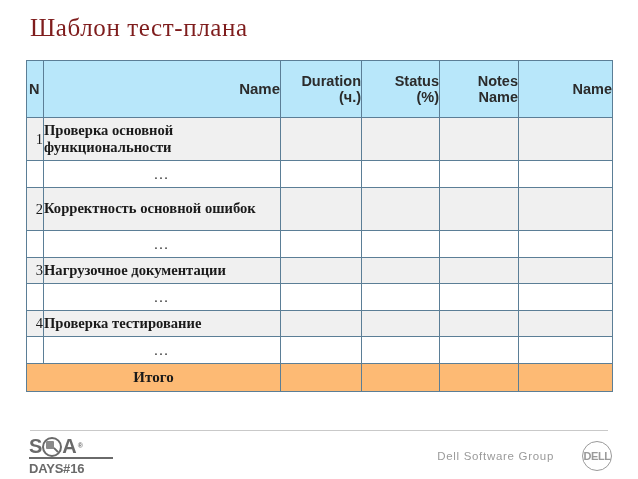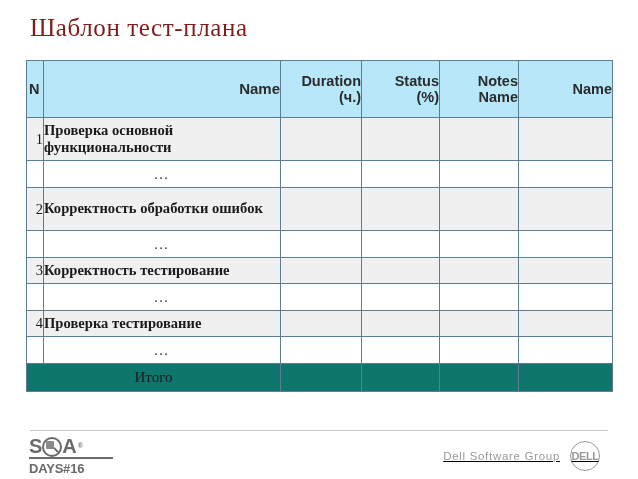--- a/index.html
+++ b/index.html
@@ -73,21 +73,21 @@
   thead th.h-name { font-size: 15px; }
 
   
   tbody td {
     font-family: "Liberation Serif", serif;
     font-size: 14.6px;
     color: #1a1a1a;
   }
   tr.data-row td { background: #f0f0f0; }
   tr.dots-row td { background: #ffffff; }
-  tr.total-row td { background: #0f766e; }
+  tr.total-row td { background: #fdba74; font-weight: bold; }
 
   td.cell-n {
     text-align: right;
     padding-right: 2px;
     font-size: 14.5px;
     color: #1a1a1a;
   }
   td.cell-name {
     text-align: left;
     padding-left: 3px;
@@ -189,26 +189,25 @@
     font-size: 13px;
     font-weight: bold;
     line-height: 14px;
     color: #6a6a6a;
     letter-spacing: -0.2px;
     margin-top: 3px;
   }
 
   .dell-group {
     position: absolute;
-    right: 38px;
+    right: 26px;
     top: 441px;
     display: flex;
     align-items: center;
-    gap: 10px;
-    text-decoration: underline;
+    gap: 28px;
   }
   .dell-text {
     font-family: "Liberation Sans", sans-serif;
     font-size: 11.5px;
     color: #9a9a9a;
     letter-spacing: 0.7px;
     white-space: nowrap;
   }
   .dell-mark {
     width: 28px;
@@ -276,39 +275,39 @@
         <td class="cell-n"></td>
         <td class="cell-dots">…</td>
         <td class="cell-blank"></td>
         <td class="cell-blank"></td>
         <td class="cell-blank"></td>
         <td class="cell-blank"></td>
       </tr>
 
       <tr class="data-row row-tall">
         <td class="cell-n">2</td>
-        <td class="cell-name">Корректность обработки ошибок</td>
+        <td class="cell-name">Корректность основной ошибок</td>
         <td class="cell-blank"></td>
         <td class="cell-blank"></td>
         <td class="cell-blank"></td>
         <td class="cell-blank"></td>
       </tr>
 
       <tr class="dots-row row-dots">
         <td class="cell-n"></td>
         <td class="cell-dots">…</td>
         <td class="cell-blank"></td>
         <td class="cell-blank"></td>
         <td class="cell-blank"></td>
         <td class="cell-blank"></td>
       </tr>
 
       <tr class="data-row row-short">
         <td class="cell-n">3</td>
-        <td class="cell-name">Корректность тестирование</td>
+        <td class="cell-name">Нагрузочное документации</td>
         <td class="cell-blank"></td>
         <td class="cell-blank"></td>
         <td class="cell-blank"></td>
         <td class="cell-blank"></td>
       </tr>
 
       <tr class="dots-row row-dots">
         <td class="cell-n"></td>
         <td class="cell-dots">…</td>
         <td class="cell-blank"></td>

